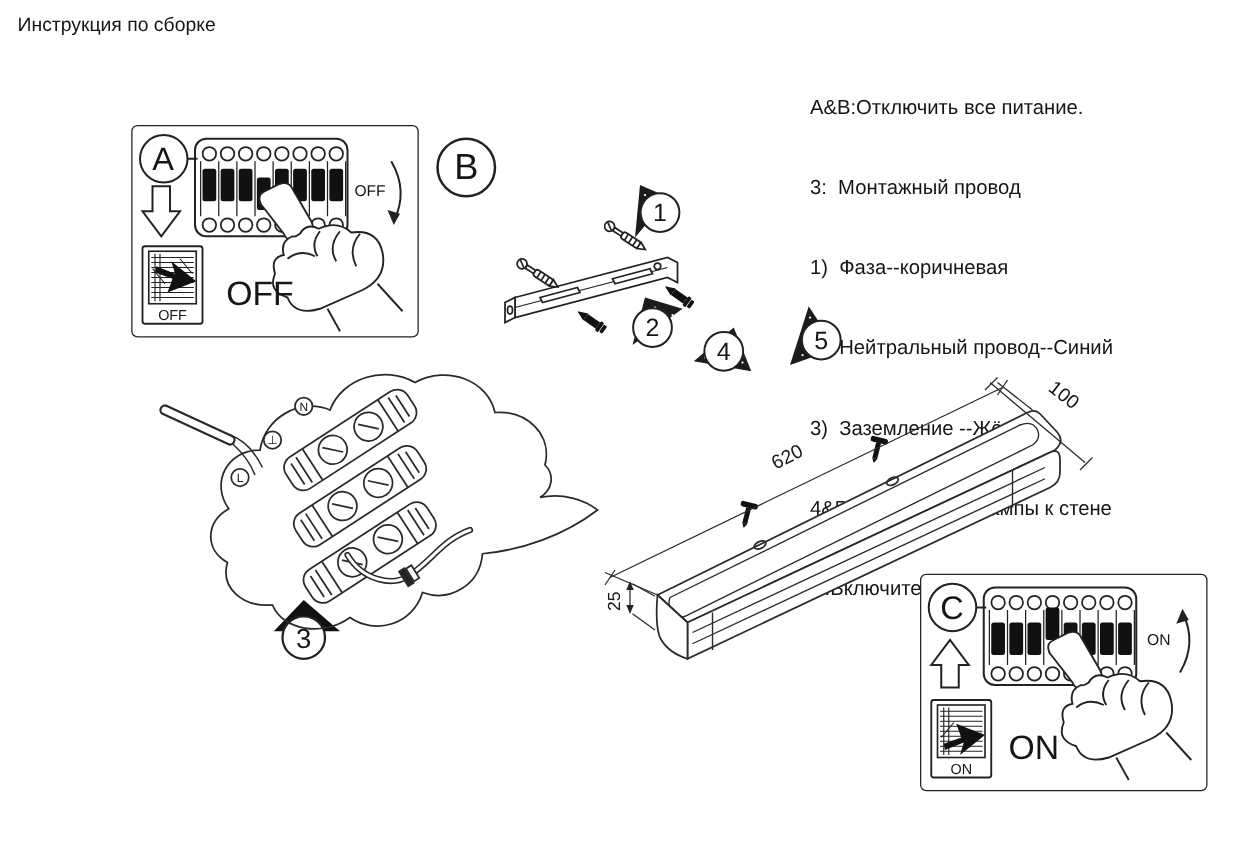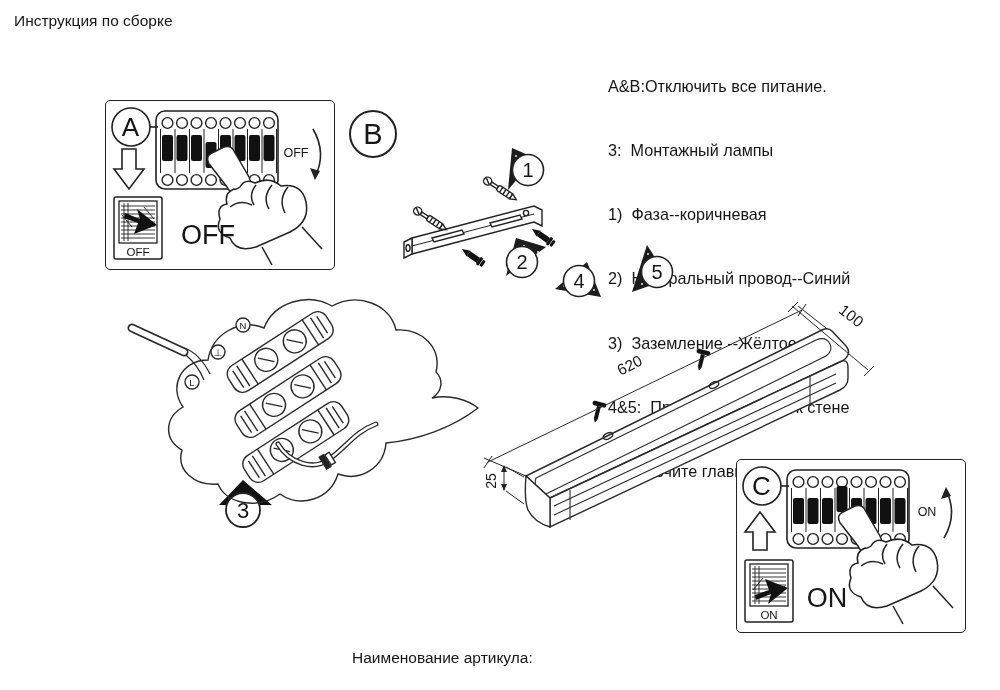--- a/index.html
+++ b/index.html
@@ -1,19 +1,19 @@
 <!DOCTYPE html>
 <html><head>
 <meta charset="utf-8">
 <style>
   html,body{margin:0;padding:0;background:#fff;}
   .sheet{position:relative;width:1000px;height:690px;background:#fff;overflow:hidden;
          font-family:"Liberation Sans","DejaVu Sans",sans-serif;color:#161616;}
   .title{position:absolute;left:14px;top:12px;font-size:15.5px;}
-  .instructions{position:absolute;left:608px;top:33px;font-size:16.2px;line-height:21.4px;white-space:pre;}
+  .instructions{position:absolute;left:648px;top:33px;font-size:16.2px;line-height:21.4px;white-space:pre;}
   .panel{position:absolute;border:1.7px solid #222;border-radius:5px;background:#fff;}
   .panel-a{left:105px;top:100px;width:228px;height:168px;}
   .panel-c{left:736px;top:459px;width:228px;height:172px;}
   .b-circle{position:absolute;left:349px;top:110px;width:44px;height:44px;border:2.2px solid #222;
             border-radius:50%;display:flex;align-items:center;justify-content:center;
             font-size:29px;color:#161616;}
   .abs{position:absolute;}
   .footer{position:absolute;left:352px;top:649px;display:flex;align-items:baseline;gap:9px;}
   .footer .lbl{font-size:15.5px;}
   .footer .val{font-size:18px;letter-spacing:.5px;}
@@ -22,21 +22,21 @@
 </style>
 </head>
 <body>
 
 <div class="sheet">
 
   <div class="title">Инструкция по сборке</div>
 
   <div class="instructions">
     <div>A&amp;B:Отключить все питание.</div>
-    <div>3:  Монтажный лампы</div>
+    <div>3:  Монтажный провод</div>
     <div>1)  Фаза--коричневая</div>
     <div>2)  Нейтральный провод--Синий</div>
     <div>3)  Заземление --Жёлтое</div>
     <div>4&amp;5:  Прикрутите лампы к стене</div>
     <div>C:Включите главный рубильник</div>
   </div>
 
   <div class="panel panel-a">
     <svg width="228" height="168" viewBox="0 0 228 168">
       <g stroke="#222" fill="none" stroke-width="1.6">
@@ -441,16 +441,15 @@
         </g>
       </g>
       <text x="24.5" y="35" font-size="26" text-anchor="middle">C</text>
       <text x="190" y="56" font-size="12.5" text-anchor="middle">ON</text>
       <text x="32" y="159" font-size="11.5" text-anchor="middle">ON</text>
       <text x="90" y="147" font-size="27" text-anchor="middle">ON</text>
     </svg>
   </div>
 
   <div class="footer">
-    <span class="lbl">Наименование артикула:</span>
   </div>
 
 </div>
 
 </body></html>

